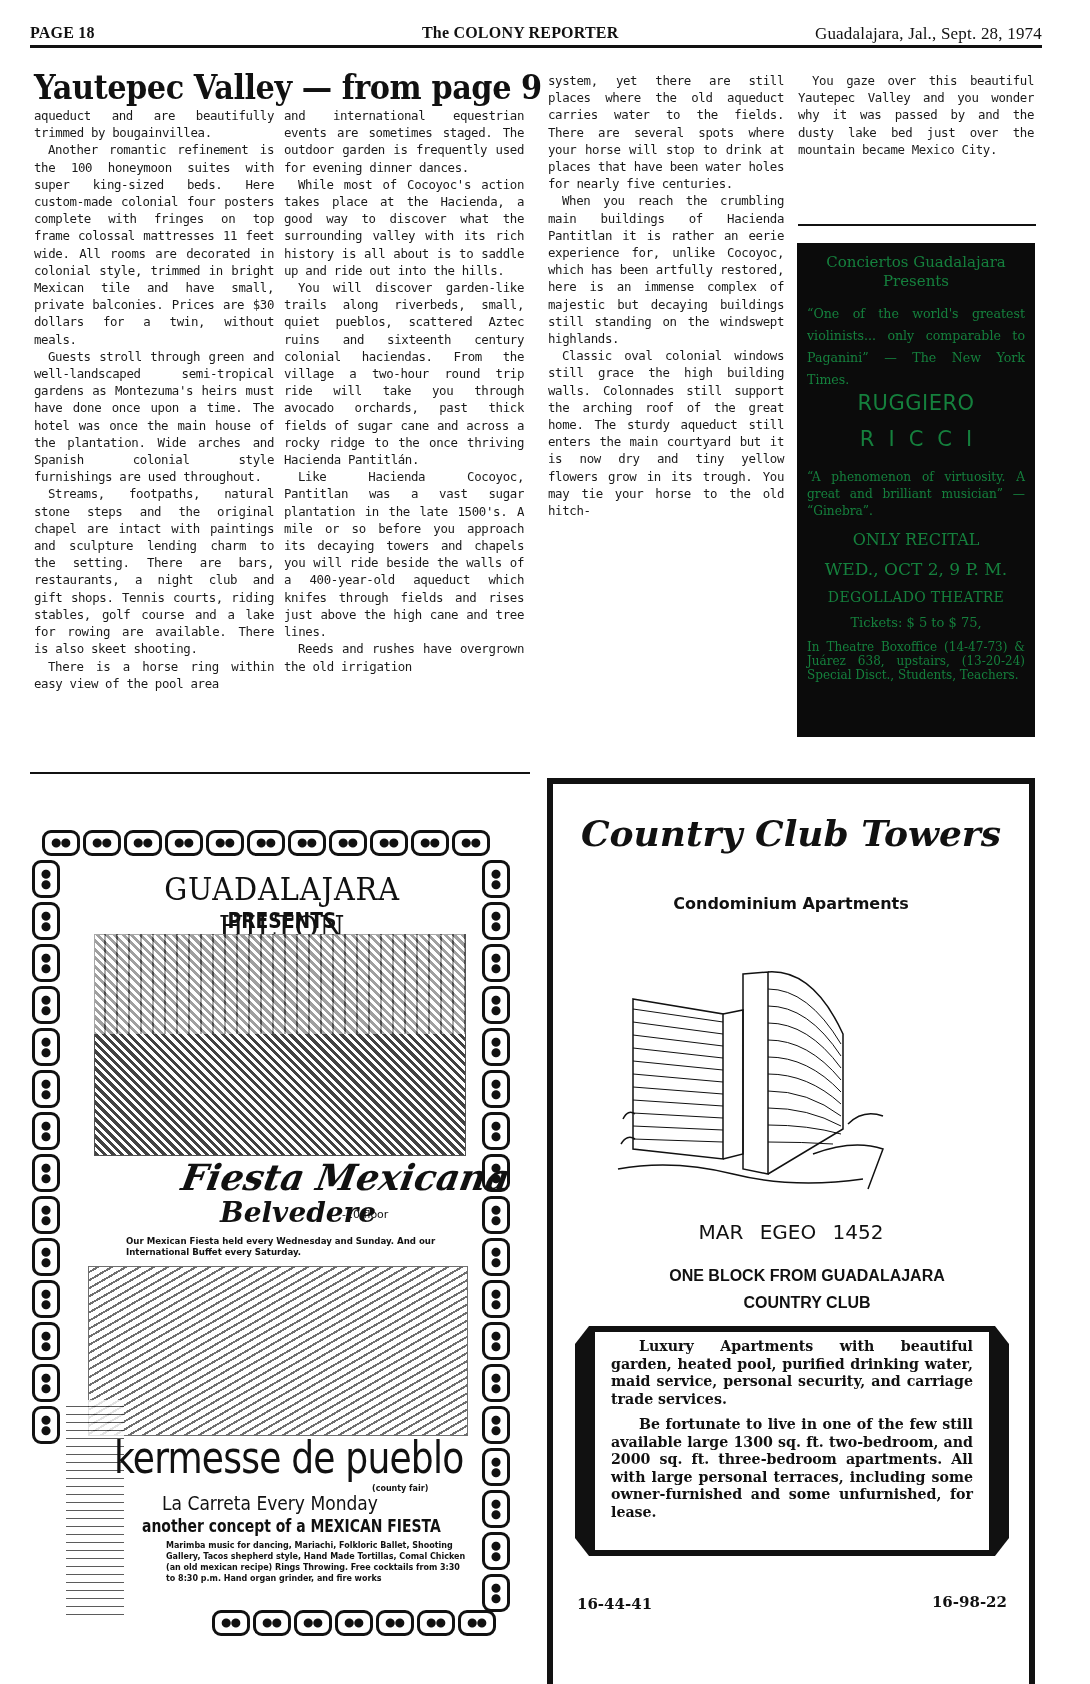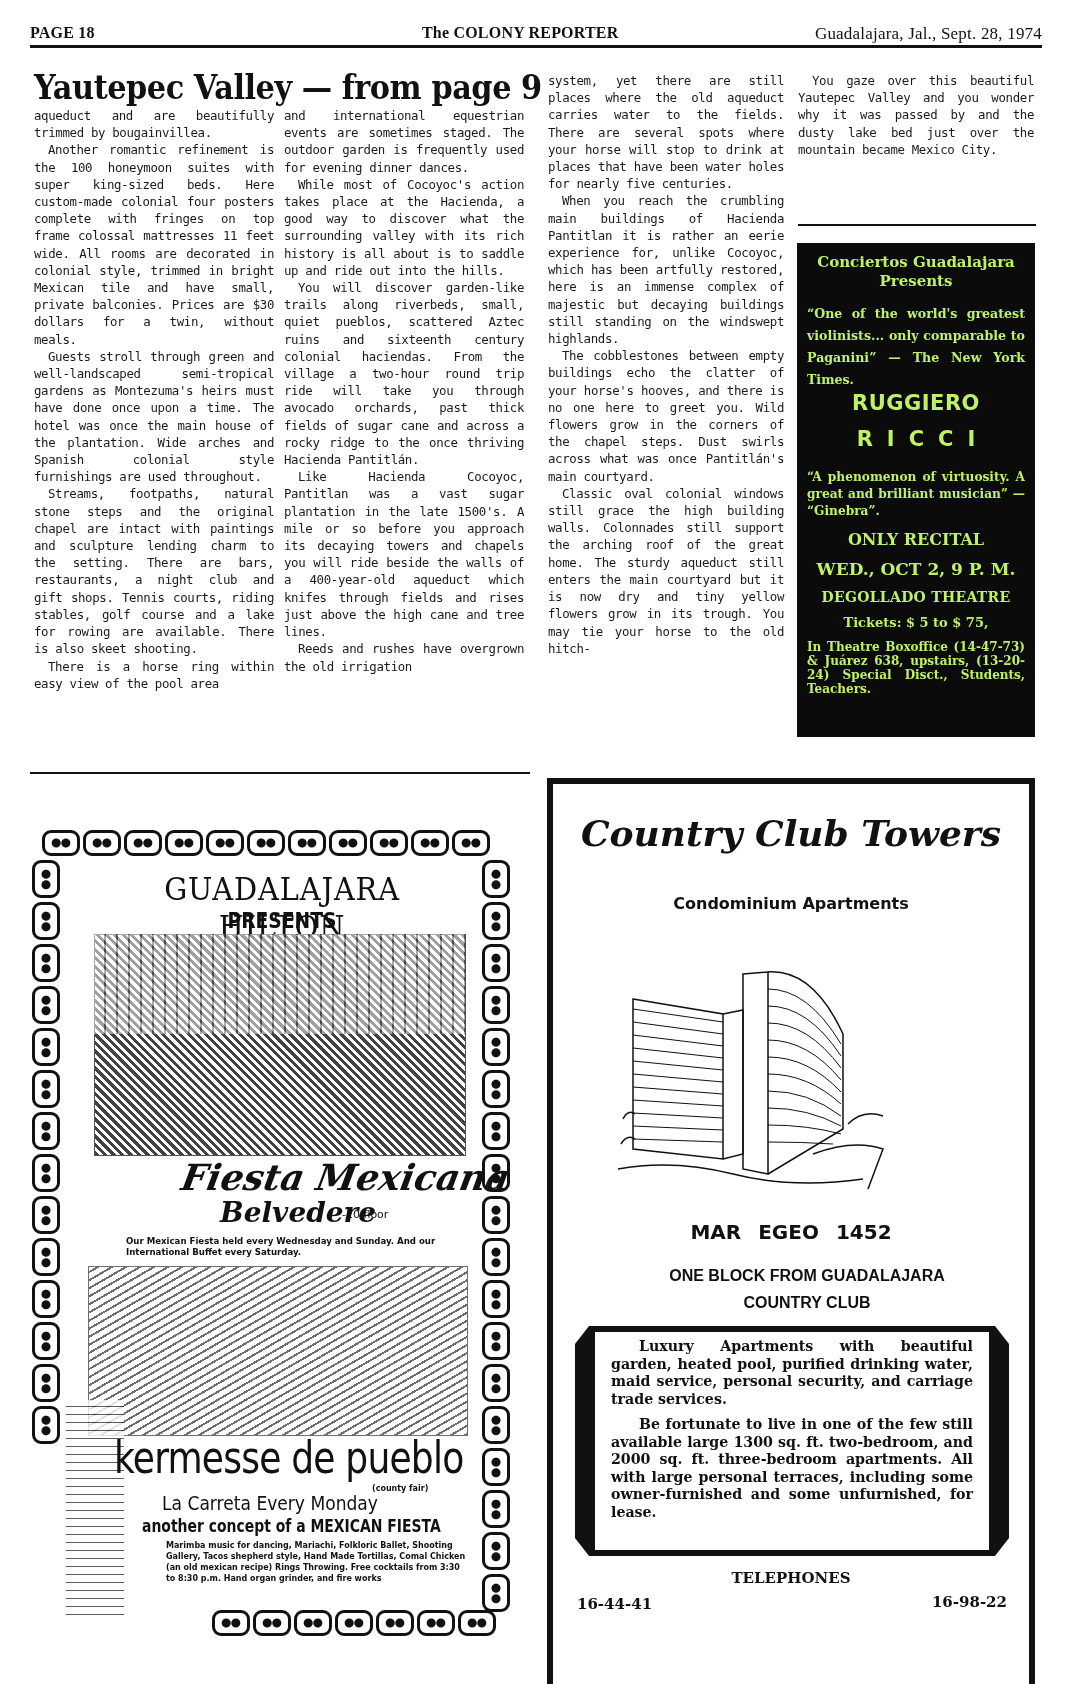--- a/index.html
+++ b/index.html
@@ -19,21 +19,21 @@
   .col p.noindent { text-indent: 0; }
   .col1 { left: 34px; top: 107px; width: 240px; }
   .col2 { left: 284px; top: 107px; width: 240px; }
   .col3 { left: 548px; top: 72px; width: 236px; }
   .col4 { left: 798px; top: 72px; width: 236px; }
   .col1, .col2, .col3, .col4 { letter-spacing: -0.35px; }
 
   .rule-h { position: absolute; background: #111; }
 
   
-  .concert { position: absolute; left: 797px; top: 243px; width: 238px; height: 494px; background: #0b0b0b; color: #bef264; text-align: center; padding: 10px 10px; font-family: "DejaVu Serif", serif; font-weight: bold; }
+  .concert { position: absolute; left: 797px; top: 243px; width: 238px; height: 494px; background: #0b0b0b; color: #15803d; text-align: center; padding: 10px 10px; font-family: "DejaVu Serif", serif; font-weight: normal; }
   .concert .c-title { font-size: 15px; line-height: 19px; }
   .concert .c-quote { font-size: 12.6px; line-height: 22px; text-align: justify; margin-top: 12px; }
   .concert .c-name { font-family: "DejaVu Sans", sans-serif; font-size: 21px; margin-top: 0; letter-spacing: 0.5px; }
   .concert .c-name2 { font-family: "DejaVu Sans", sans-serif; font-size: 21px; letter-spacing: 14px; margin-top: 12px; padding-left: 14px; }
   .concert .c-quote2 { font-size: 12.2px; line-height: 17px; text-align: justify; margin-top: 18px; }
   .concert .c-big { font-size: 16px; margin-top: 10px; }
   .concert .c-big2 { font-size: 17px; margin-top: 10px; }
   .concert .c-venue { font-size: 14px; margin-top: 10px; letter-spacing: 0.3px; }
   .concert .c-tickets { font-size: 13px; margin-top: 10px; }
   .concert .c-info { font-size: 12px; line-height: 14px; text-align: justify; margin-top: 10px; }
@@ -58,21 +58,21 @@
   .hilton .county { position: absolute; left: 330px; top: 654px; font-family: "DejaVu Sans", sans-serif; font-size: 8px; font-weight: bold; }
   .hilton .carreta { position: absolute; left: 120px; top: 662px; font-family: "DejaVu Sans", sans-serif; font-size: 19px; transform: scaleX(0.9); transform-origin: left; white-space: nowrap; }
   .hilton .concept { position: absolute; left: 100px; top: 686px; font-family: "DejaVu Sans", sans-serif; font-size: 17px; font-weight: bold; transform: scaleX(0.82); transform-origin: left; white-space: nowrap; }
   .hilton .h-fine { position: absolute; left: 124px; top: 710px; width: 300px; font-family: "DejaVu Sans", sans-serif; font-size: 8px; line-height: 11px; font-weight: bold; }
 
   
   .ccad { position: absolute; left: 547px; top: 778px; width: 488px; height: 1116px; border: 6px solid #111; }
   .ccad .cc-title { position: absolute; left: 0; width: 100%; top: 28px; text-align: center; font-family: "DejaVu Serif", serif; font-style: italic; font-weight: bold; font-size: 36px; }
   .ccad .cc-sub { position: absolute; left: 0; width: 100%; top: 110px; text-align: center; font-family: "DejaVu Sans", sans-serif; font-weight: bold; font-size: 16px; }
   .ccad .cc-illus { position: absolute; left: 60px; top: 160px; width: 290px; height: 265px; }
-  .ccad .cc-addr { position: absolute; left: 0; width: 100%; top: 436px; text-align: center; font-family: "DejaVu Sans", sans-serif; font-weight: bold; font-size: 20px; word-spacing: 10px; }
+  .ccad .cc-addr { position: absolute; left: 0; width: 100%; top: 436px; text-align: center; font-family: "DejaVu Sans", sans-serif; font-weight: normal; font-size: 20px; word-spacing: 10px; }
   .ccad .cc-block { position: absolute; left: 0; width: 100%; top: 478px; text-align: center; font-family: Liberation Sans, sans-serif; font-weight: bold; font-size: 16px; line-height: 27px; padding-left: 32px; }
   .ccad .cc-box { position: absolute; left: 22px; top: 542px; width: 434px; height: 230px; background: #111; clip-path: polygon(14px 0, calc(100% - 14px) 0, 100% 18px, 100% calc(100% - 18px), calc(100% - 14px) 100%, 14px 100%, 0 calc(100% - 18px), 0 18px); }
   .ccad .cc-box-inner { position: absolute; left: 20px; top: 6px; right: 20px; bottom: 6px; background: #fff; padding: 6px 16px; font-family: "DejaVu Serif", serif; font-size: 14.2px; line-height: 17.5px; text-align: justify; font-weight: bold; }
   .ccad .cc-box-inner p { text-indent: 28px; }
   .ccad .cc-box-inner p + p { margin-top: 8px; }
   .ccad .cc-tel { position: absolute; left: 0; width: 100%; top: 785px; text-align: center; font-family: "DejaVu Serif", serif; font-weight: bold; font-size: 15px; }
   .ccad .cc-phone-l { position: absolute; left: 24px; top: 811px; font-family: "DejaVu Serif", serif; font-weight: bold; font-size: 15px; }
   .ccad .cc-phone-r { position: absolute; right: 22px; top: 809px; font-family: "DejaVu Serif", serif; font-weight: bold; font-size: 15px; }
 </style>
 </head>
@@ -98,21 +98,20 @@
   <p class="noindent">and international equestrian events are sometimes staged. The outdoor garden is frequently used for evening dinner dances.</p>
   <p>While most of Cocoyoc's action takes place at the Hacienda, a good way to discover what the surrounding valley with its rich history is all about is to saddle up and ride out into the hills.</p>
   <p>You will discover garden-like trails along riverbeds, small, quiet pueblos, scattered Aztec ruins and sixteenth century colonial haciendas. From the village a two-hour round trip ride will take you through avocado orchards, past thick fields of sugar cane and across a rocky ridge to the once thriving Hacienda Pantitlán.</p>
   <p>Like Hacienda Cocoyoc, Pantitlan was a vast sugar plantation in the late 1500's. A mile or so before you approach its decaying towers and chapels you will ride beside the walls of a 400-year-old aqueduct which knifes through fields and rises just above the high cane and tree lines.</p>
   <p>Reeds and rushes have overgrown the old irrigation</p>
 </div>
 
 <div class="col col3">
   <p class="noindent">system, yet there are still places where the old aqueduct carries water to the fields. There are several spots where your horse will stop to drink at places that have been water holes for nearly five centuries.</p>
   <p>When you reach the crumbling main buildings of Hacienda Pantitlan it is rather an eerie experience for, unlike Cocoyoc, which has been artfully restored, here is an immense complex of majestic but decaying buildings still standing on the windswept highlands.</p>
-  <p>The cobblestones between empty buildings echo the clatter of your horse's hooves, and there is no one here to greet you. Wild flowers grow in the corners of the chapel steps. Dust swirls across what was once Pantitlán's main courtyard.</p>
   <p>Classic oval colonial windows still grace the high building walls. Colonnades still support the arching roof of the great home. The sturdy aqueduct still enters the main courtyard but it is now dry and tiny yellow flowers grow in its trough. You may tie your horse to the old hitch-</p>
 </div>
 
 <div class="col col4">
   <p>You gaze over this beautiful Yautepec Valley and you wonder why it was passed by and the dusty lake bed just over the mountain became Mexico City.</p>
 </div>
 
 <div class="rule-h" style="left:798px; top:224px; width:238px; height:2px;"></div>
 <div class="rule-h" style="left:30px; top:772px; width:500px; height:2px;"></div>
 
@@ -248,16 +247,15 @@
   <div class="cc-block">
     <div>ONE BLOCK FROM GUADALAJARA</div>
     <div>COUNTRY CLUB</div>
   </div>
   <div class="cc-box">
     <div class="cc-box-inner">
       <p>Luxury Apartments with beautiful garden, heated pool, purified drinking water, maid service, personal security, and carriage trade services.</p>
       <p>Be fortunate to live in one of the few still available large 1300 sq. ft. two-bedroom, and 2000 sq. ft. three-bedroom apartments. All with large personal terraces, including some owner-furnished and some unfurnished, for lease.</p>
     </div>
   </div>
-  <div class="cc-tel">TELEPHONES</div>
   <div class="cc-phone-l">16-44-41</div>
   <div class="cc-phone-r">16-98-22</div>
 </div>
 
 </body></html>

